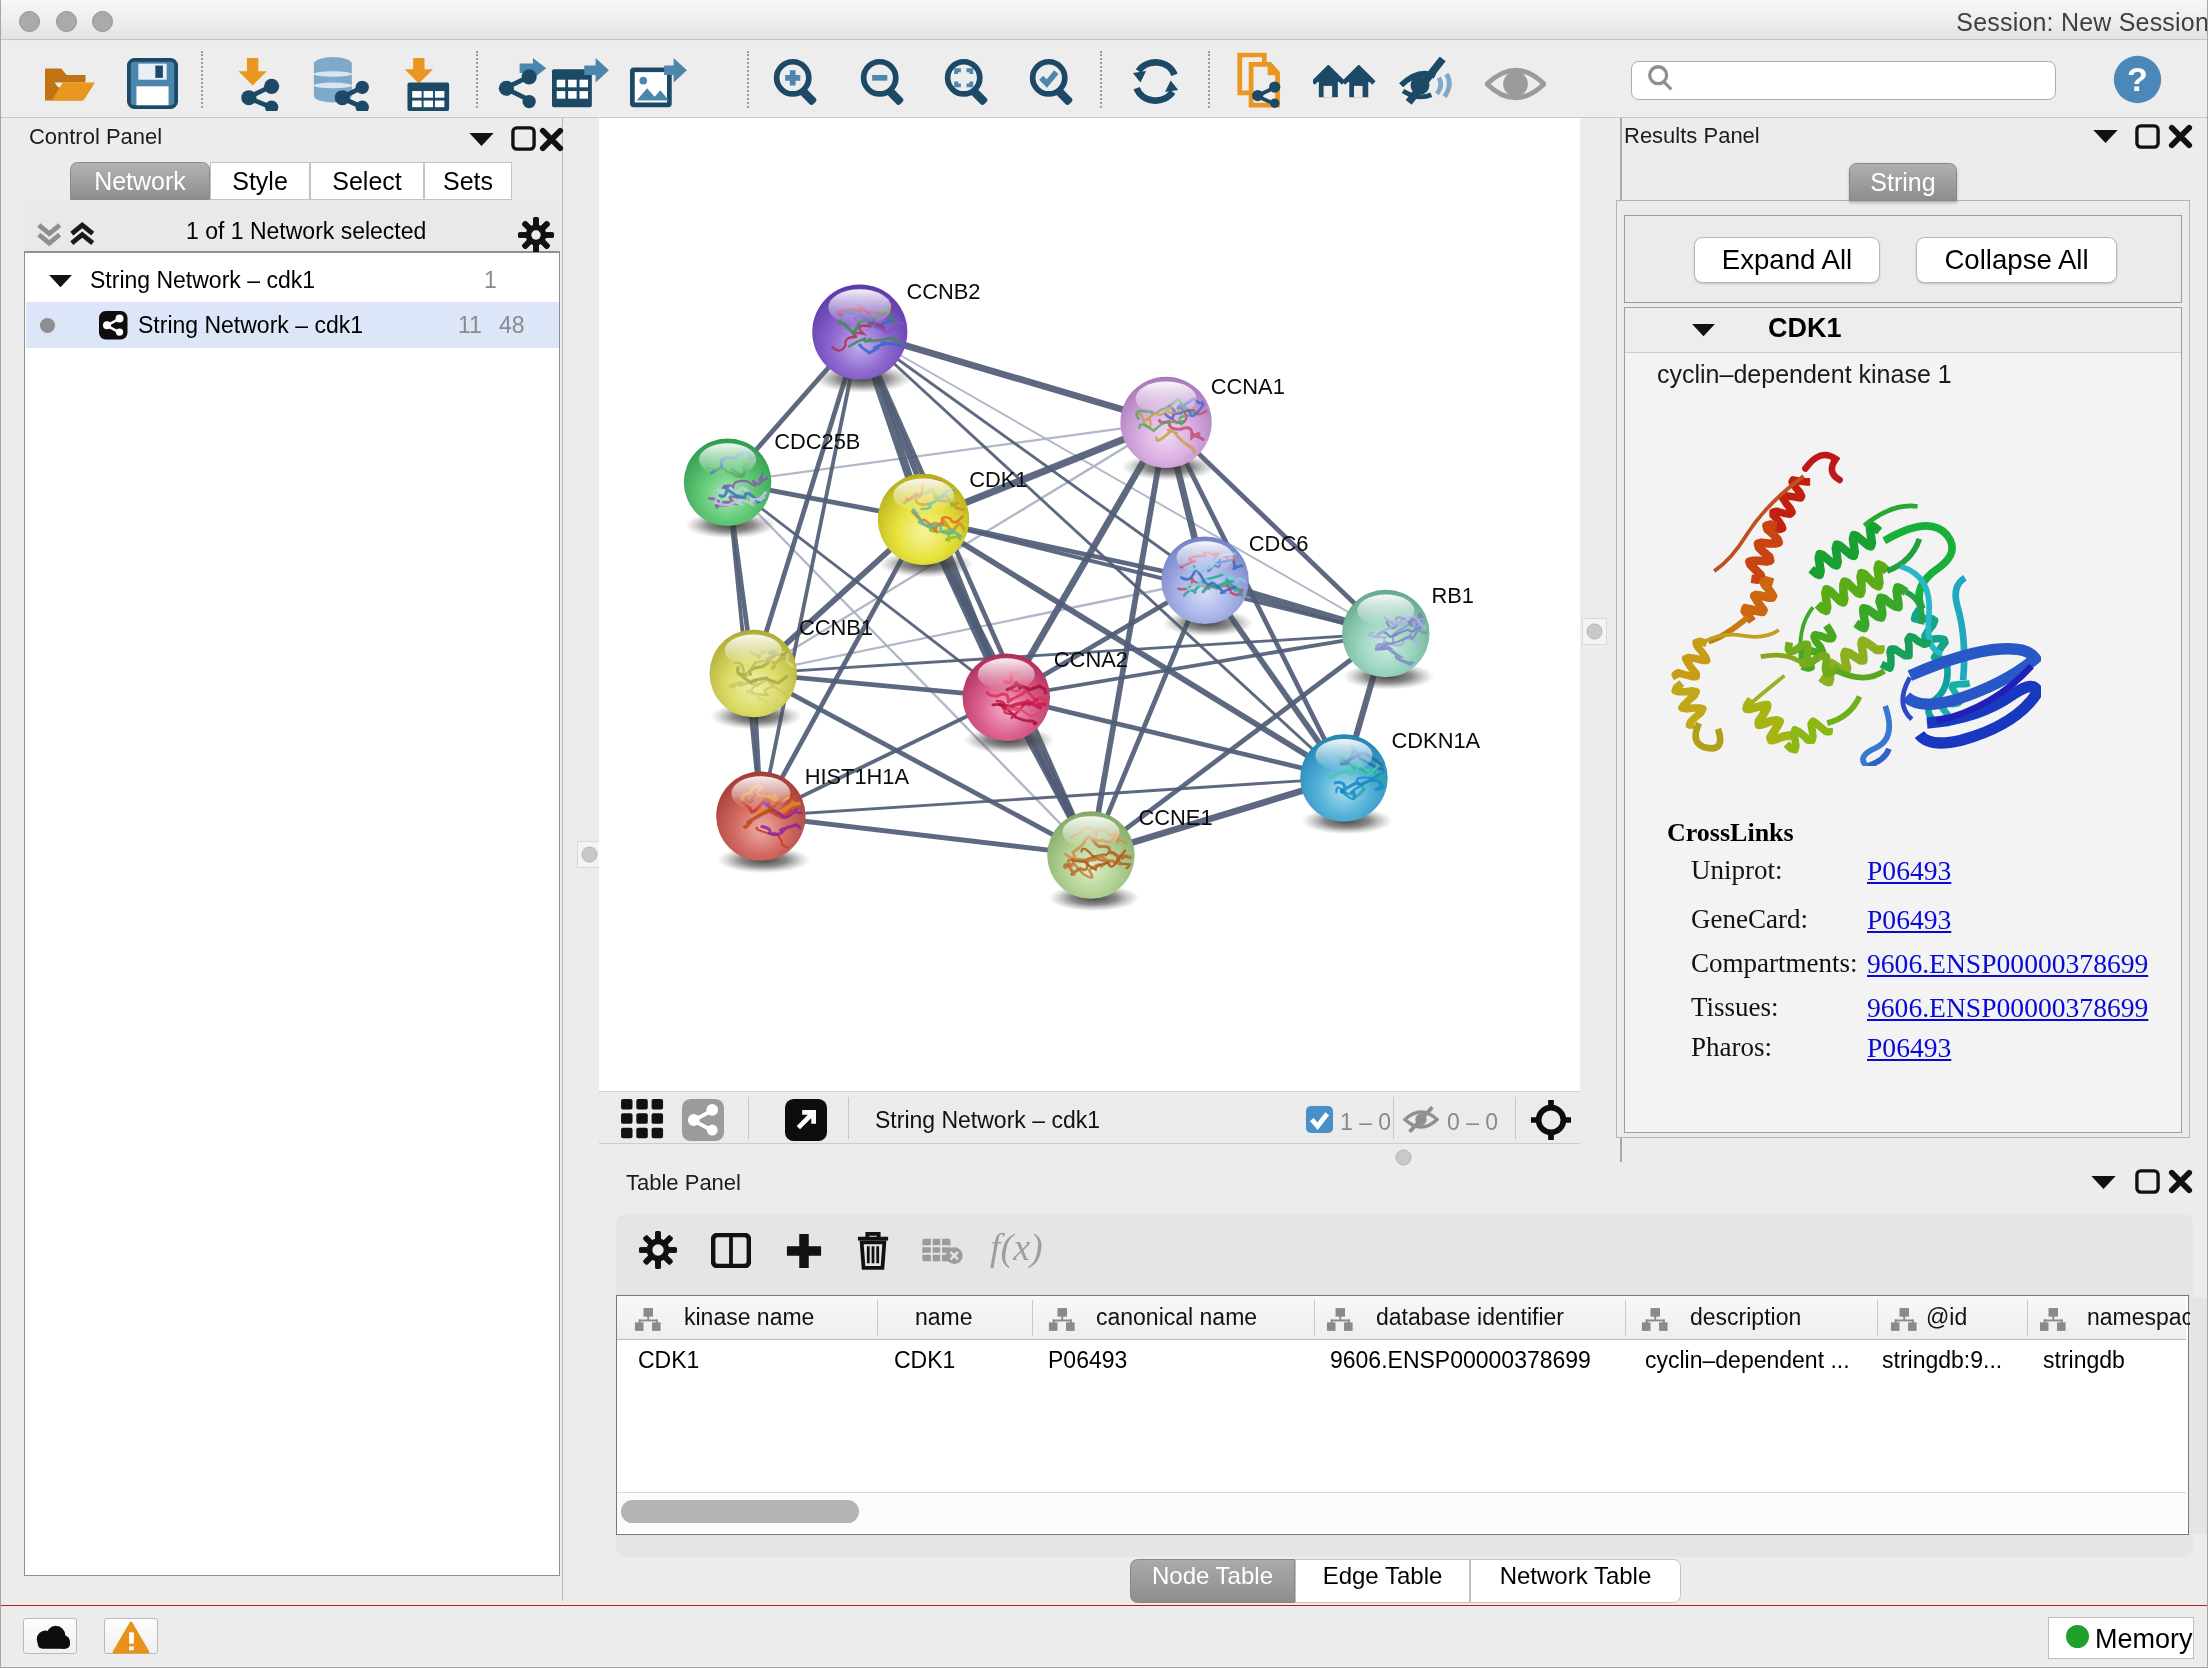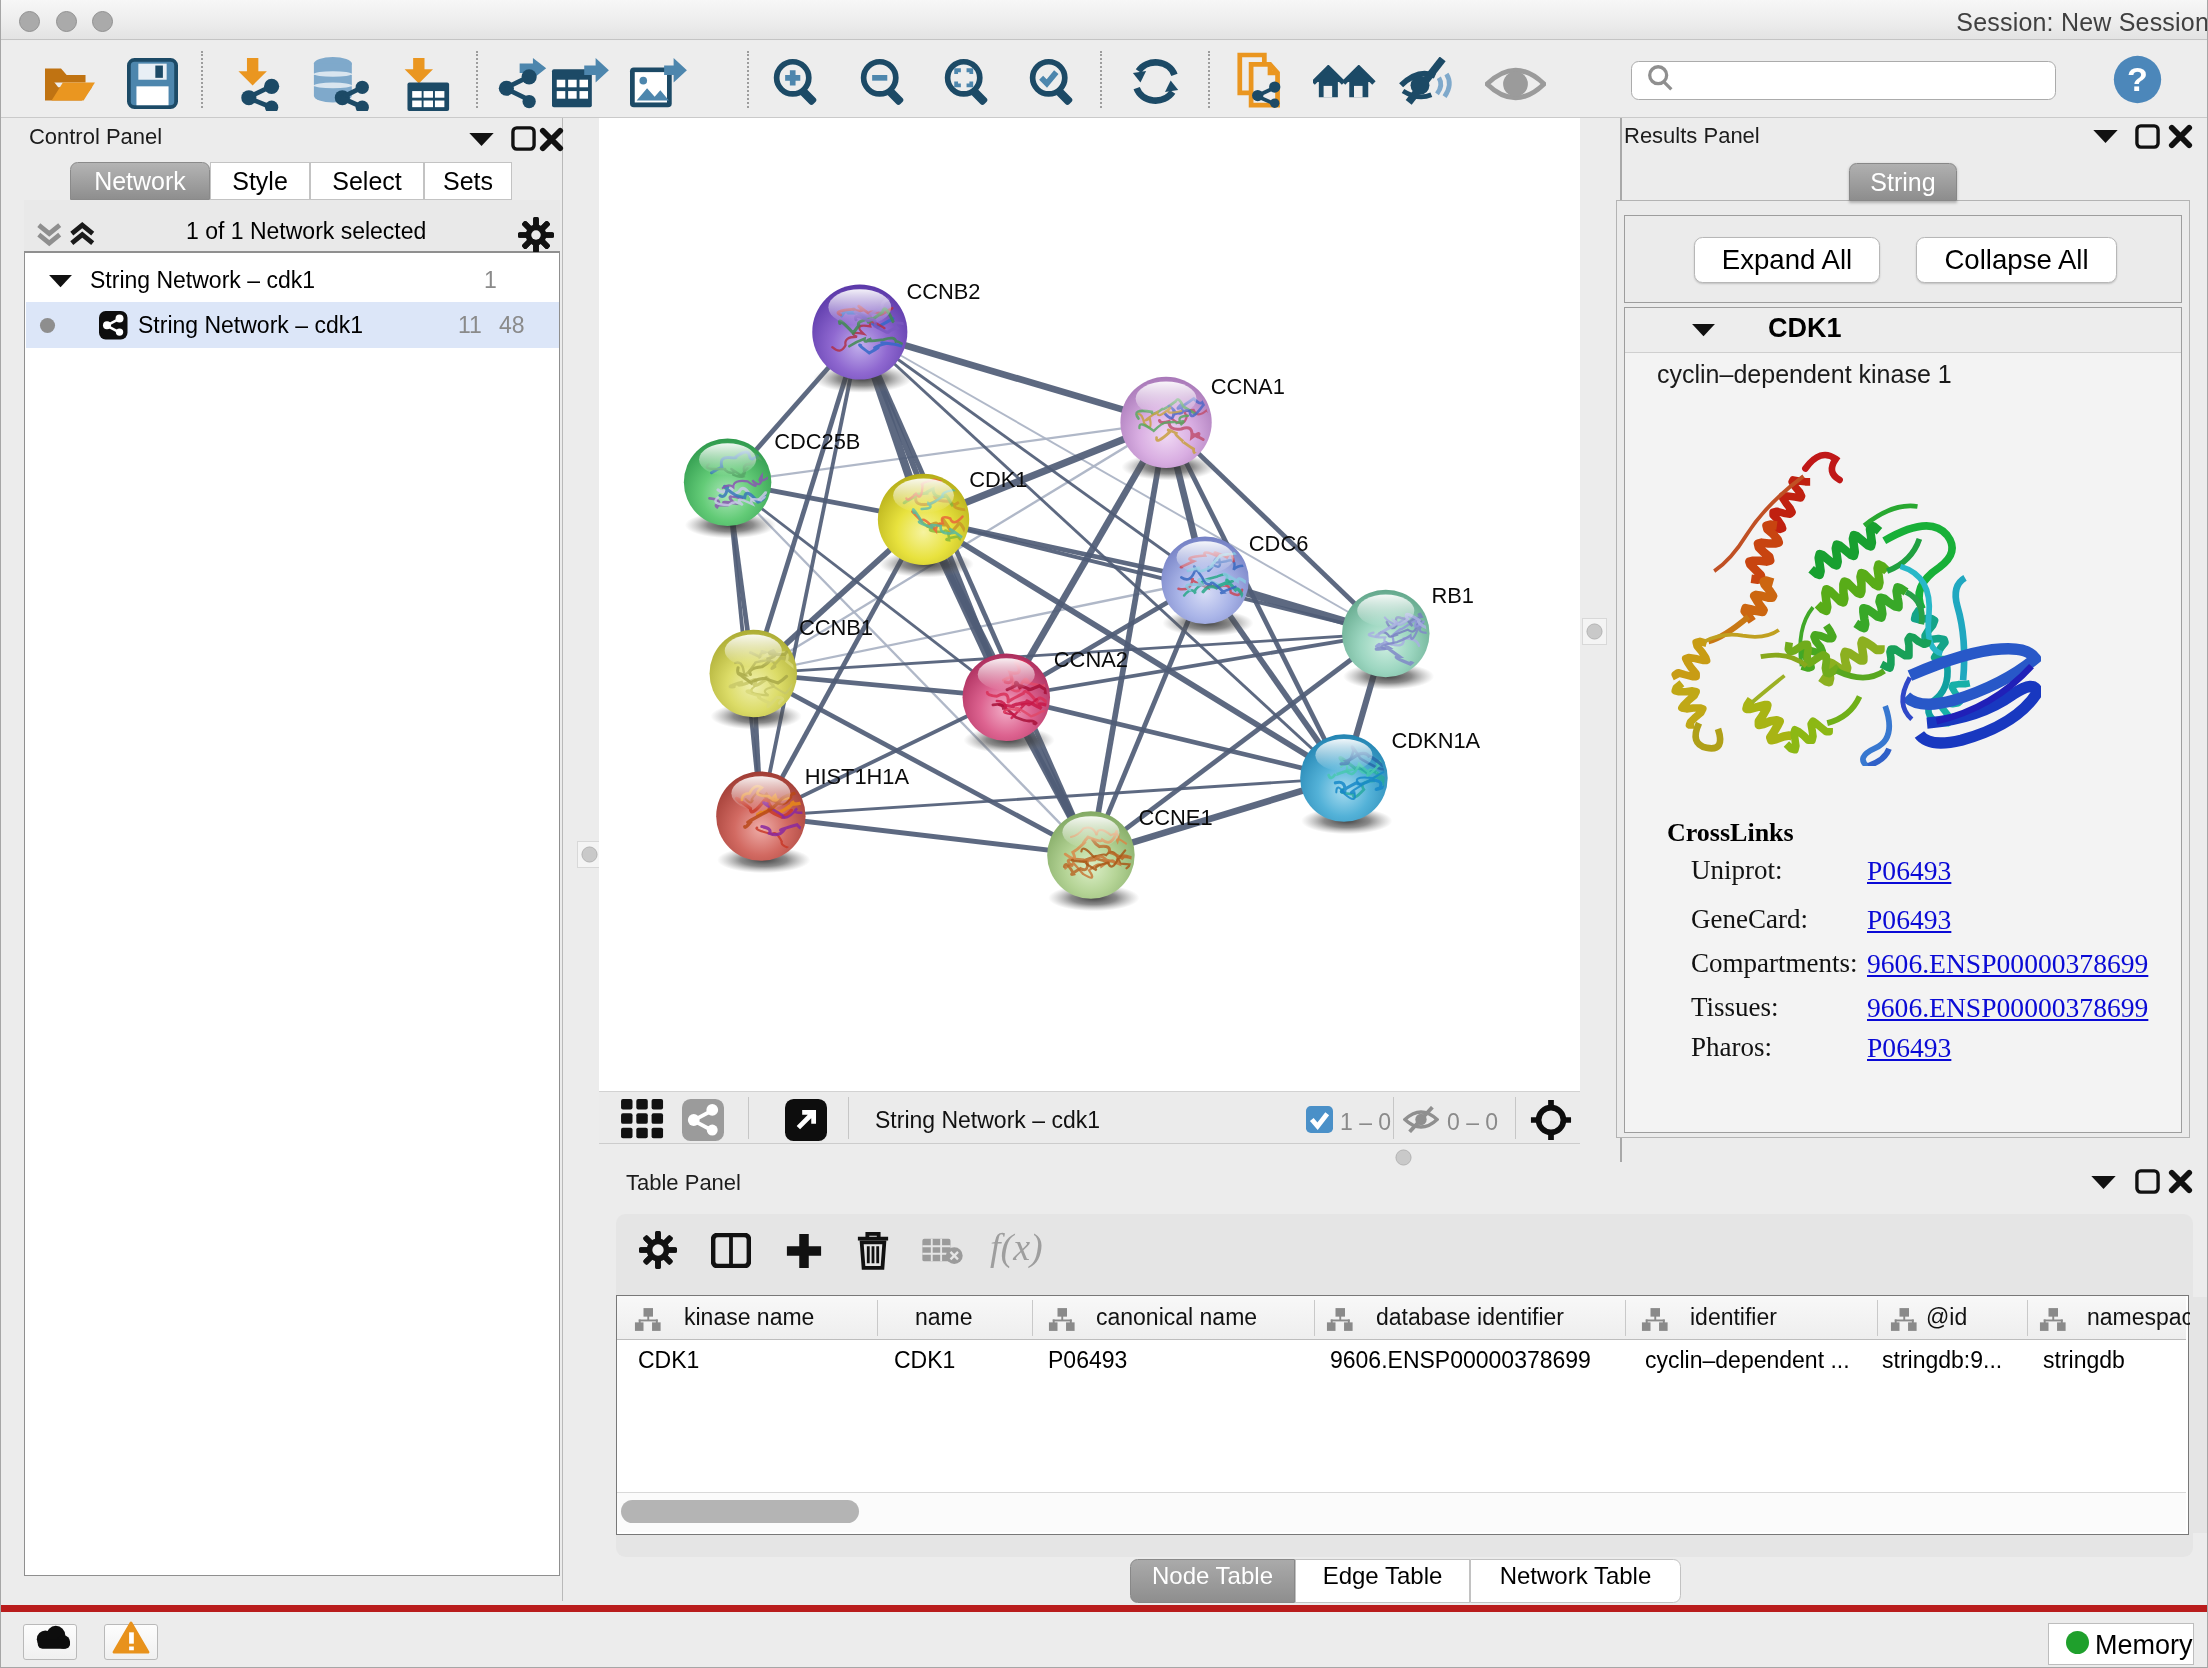--- a/index.html
+++ b/index.html
@@ -66,21 +66,21 @@
 .tp-scroll { position:absolute; left:0; top:196px; width:1569px; height:40px;
   background:#fbfbfb; border-top:1px solid #d9d9d9; }
 .thumb { position:absolute; left:3.8px; top:6.7px; width:238px; height:23px; background:#b4b4b4;
   border-radius:11.4px; }
 
 .btab { position:absolute; top:1559px; height:44px; background:#ffffff; border:1px solid #c2c2c2;
   font-size:24px; color:#000; text-align:center; line-height:32px; }
 .btab.sel { background:linear-gradient(180deg,#aaaaaa,#8e8e8e); color:#fff; border-color:#888; }
 
 .statusbar { left:0; top:1605px; width:2208px; height:64px; background:#ececec;
-  border-top:7px solid #b91c1c; }
+  border-top:1px solid #b91c1c; }
 .sbtn { position:absolute; background:linear-gradient(180deg,#fdfdfd,#f0f0f0);
   border:1.9px solid #b9b9b9; border-radius:2.9px; }
 .memory { position:absolute; left:2047px; top:10.5px; width:146px; height:42px; background:#ffffff;
   border:1.9px solid #bdbdbd; font-size:27px; color:#000; }
 .net-label { font-family:"Liberation Sans", sans-serif; font-size:23px; fill:#0a0a0a; }
 
 </style></head><body>
 <div class="abs titlebar">
     <div class="tl" style="left:18px"></div>
     <div class="tl" style="left:55px"></div>
@@ -869,21 +869,21 @@
     <g fill="#8a8a8a">
       <rect x="10" y="1" width="10" height="9"></rect>
       <rect x="1" y="16" width="9" height="9"></rect>
       <rect x="19" y="16" width="9" height="9"></rect>
       <rect x="14" y="9" width="2" height="5"></rect>
       <rect x="5" y="13" width="20" height="2"></rect>
       <rect x="5" y="13" width="2" height="4"></rect>
       <rect x="23" y="13" width="2" height="4"></rect>
     </g>
   </svg>
-<div class="abs" style="left:1689px;top:1304px;font-size:23px;color:#111">identifier</div>
+<div class="abs" style="left:1689px;top:1304px;font-size:23px;color:#111">description</div>
 <svg class="abs" style="left:1889px;top:1307px" width="28.5" height="25" viewBox="0 0 30 26">
     <g fill="#8a8a8a">
       <rect x="10" y="1" width="10" height="9"></rect>
       <rect x="1" y="16" width="9" height="9"></rect>
       <rect x="19" y="16" width="9" height="9"></rect>
       <rect x="14" y="9" width="2" height="5"></rect>
       <rect x="5" y="13" width="20" height="2"></rect>
       <rect x="5" y="13" width="2" height="4"></rect>
       <rect x="23" y="13" width="2" height="4"></rect>
     </g>

